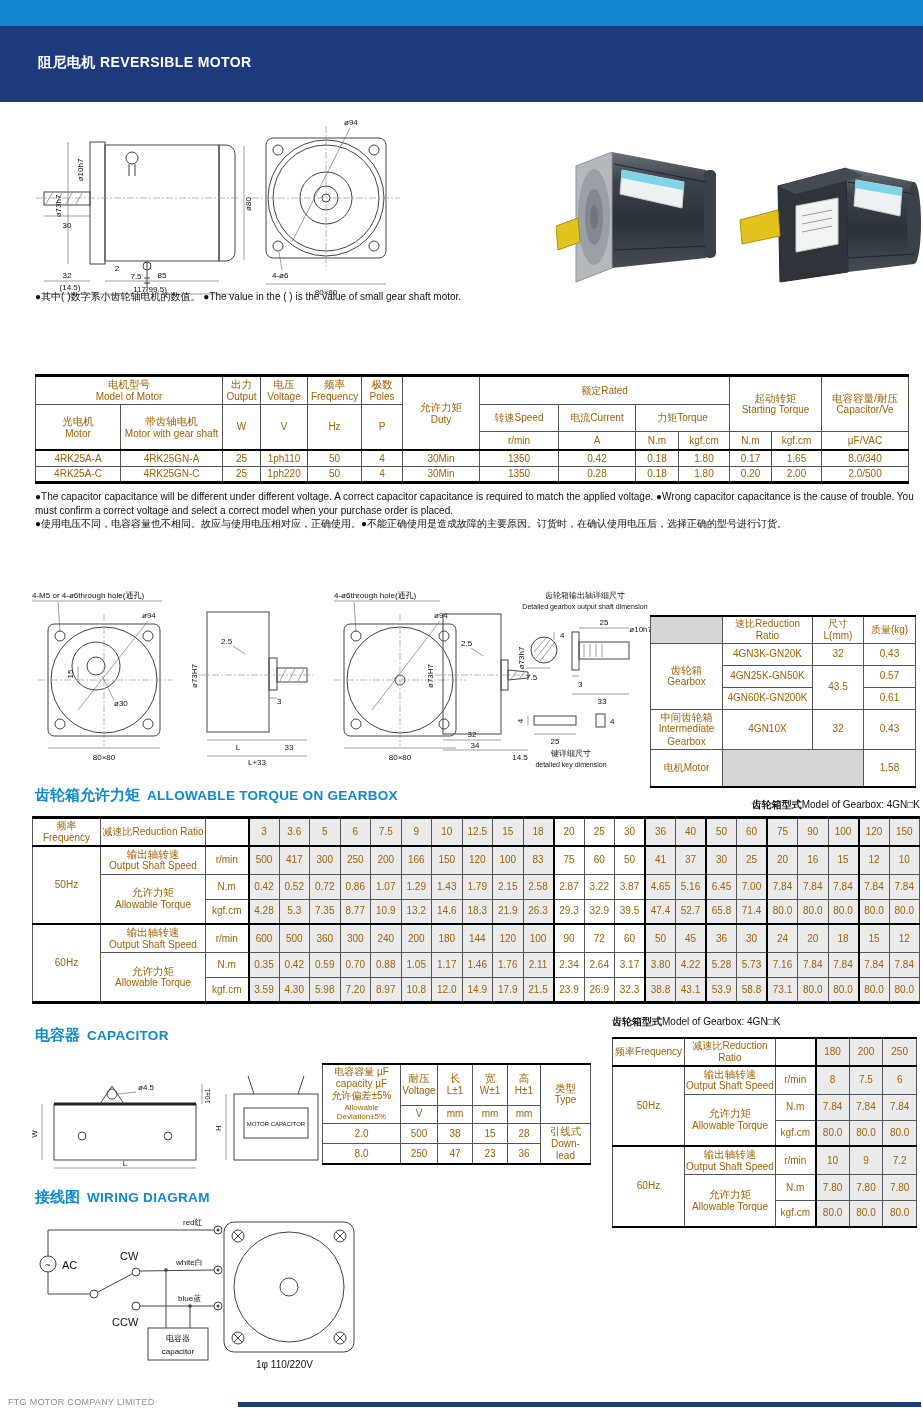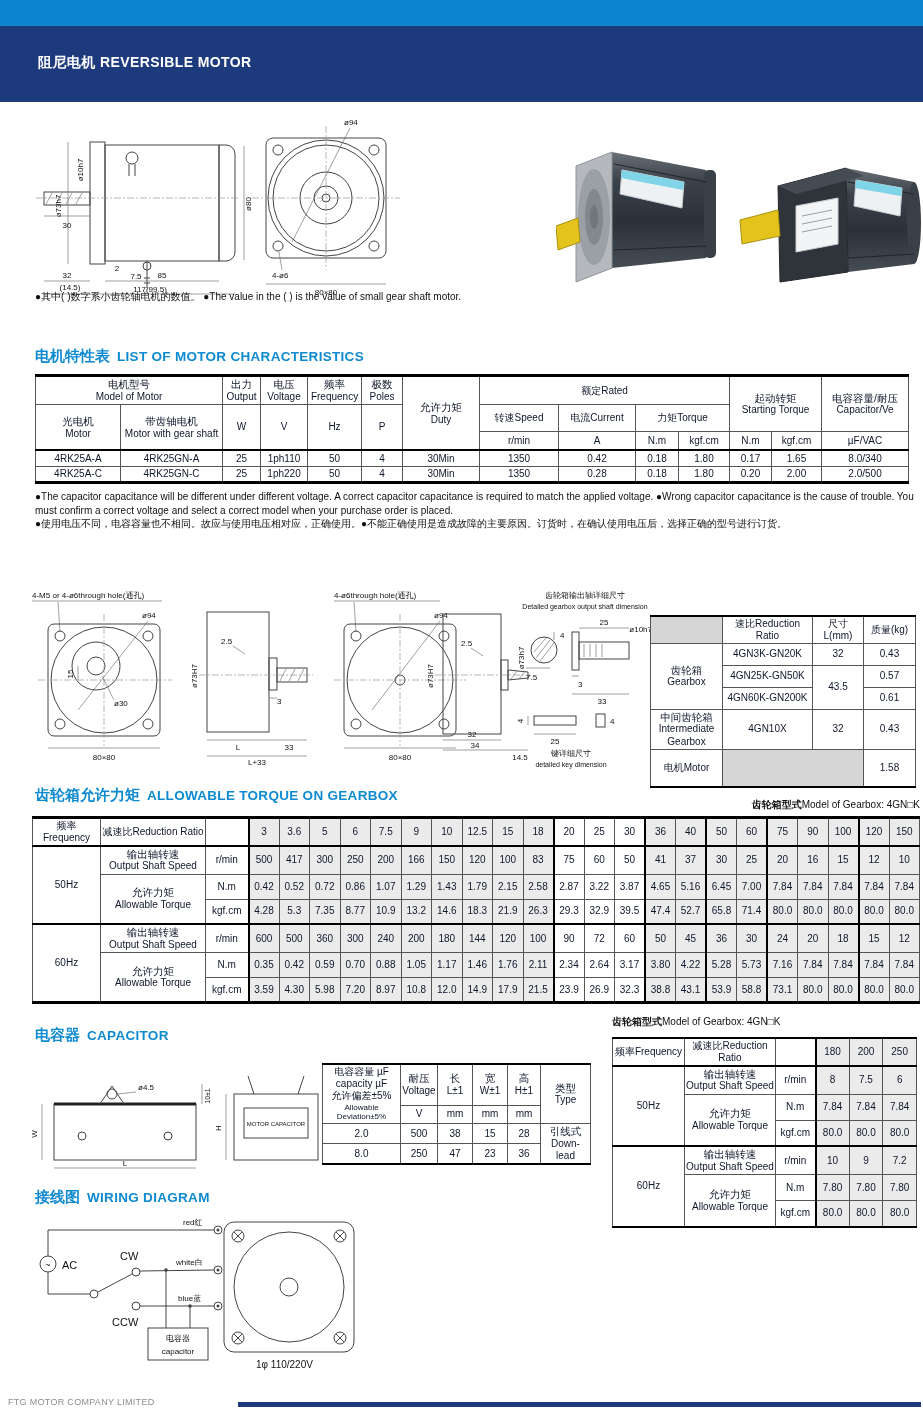--- a/index.html
+++ b/index.html
@@ -8,21 +8,21 @@
   .abs{position:absolute}
   .topstrip{position:absolute;left:0;top:0;width:923px;height:26px;background:#0d86cf}
   .band{position:absolute;left:0;top:26px;width:923px;height:76px;background:#1d3b7c;color:#fff}
   .band-title{position:absolute;left:38px;top:28px;font-size:14px;font-weight:bold;letter-spacing:.4px}
   .band-power{position:absolute;right:16px;top:4px;font-size:50px;font-weight:200;letter-spacing:2px;font-family:"DejaVu Sans",sans-serif}
   .sec-title{position:absolute;left:35px;font-weight:bold;color:#0e8ad0;font-size:15px;white-space:nowrap}
   .sec-title .en{font-size:13.5px;margin-left:7px;letter-spacing:.3px}
   .note{position:absolute;font-size:10px;color:#111;line-height:1.35}
   .model-note{position:absolute;font-size:10px;color:#111;white-space:nowrap}
   .model-note .cnb{font-weight:bold}
-  table.doc{position:absolute;border-collapse:collapse;table-layout:fixed;background:#fff;color:#0f172a}
+  table.doc{position:absolute;border-collapse:collapse;table-layout:fixed;background:#fff;color:#a16207}
   table.doc td{border:1px solid #555;text-align:center;vertical-align:middle;font-size:10px;line-height:1.18;padding:1px;overflow:hidden}
   table.doc .two div{line-height:1.22}
   .cnl{font-size:10.5px}
   .num{font-size:10px}
   .sh{background:#ebebeb}
   .wht{background:#fff}
   .grp{border-left:2px solid #000 !important}
   .hrb{border-right:2px solid #000 !important}
   .hb{border-bottom:2px solid #000 !important}
   tr.sep td{border-top:2px solid #000}
@@ -145,23 +145,20 @@
       <line x1="64" y1="100" x2="94" y2="94" stroke="#9aa0a6"></line>
       <line x1="64" y1="108" x2="94" y2="102" stroke="#9aa0a6"></line>
     <polygon points="118,56 164,64 162,92 116,82" fill="#eef1f3" stroke="#c8cdd1"></polygon>
     <polygon points="118,56 164,64 163,72 117,64" fill="#7fd4e8"></polygon>
   </svg>
 
   <div class="note" style="left:35px;top:290px;width:870px">
     <span>●其中( )数字系小齿轮轴电机的数值。</span> <span>●The value in the ( ) is the value of small gear shaft motor.</span>
   </div>
 
-  <div class="sec-title" style="top:347px">
-    <span>电机特性表</span><span class="en">LIST OF MOTOR CHARACTERISTICS</span>
-  </div>
 
   <table class="doc" style="left:35px;top:374px;width:873px;border-top:3px solid #000;border-bottom:3px solid #000">
     <colgroup>
         <col style="width:85px">
         <col style="width:102px">
         <col style="width:38px">
         <col style="width:47px">
         <col style="width:54px">
         <col style="width:41px">
         <col style="width:77px">

